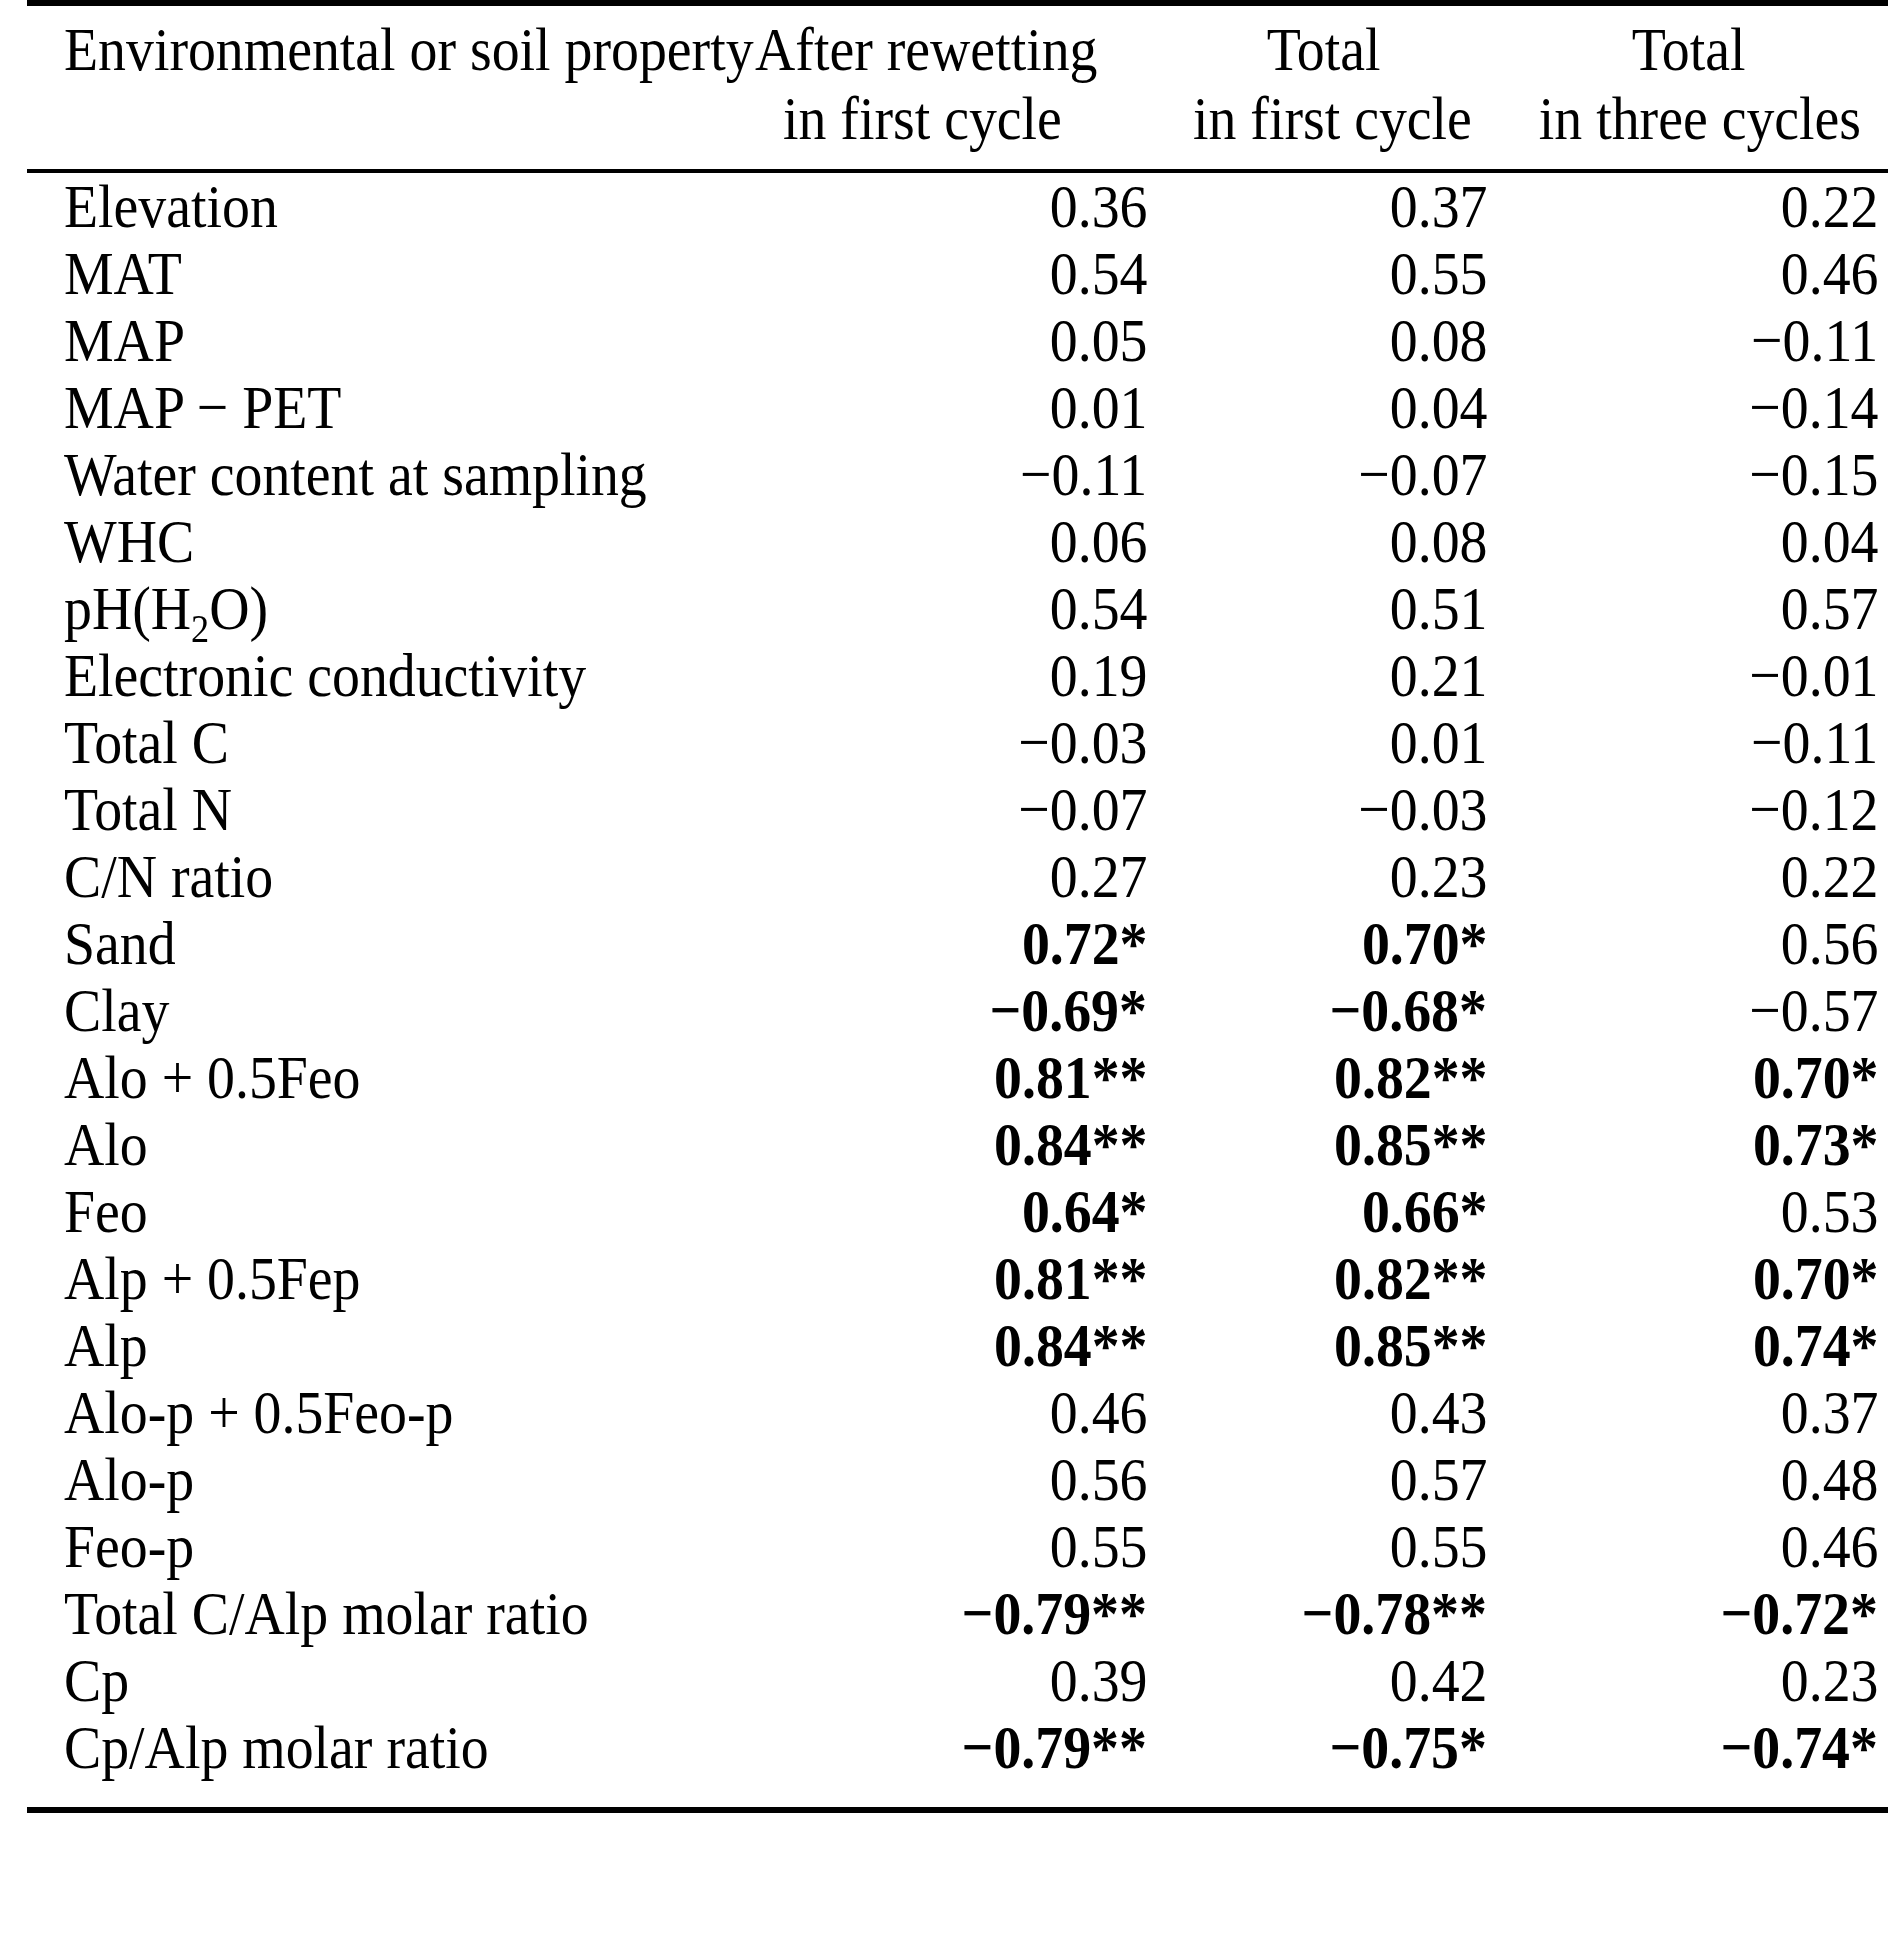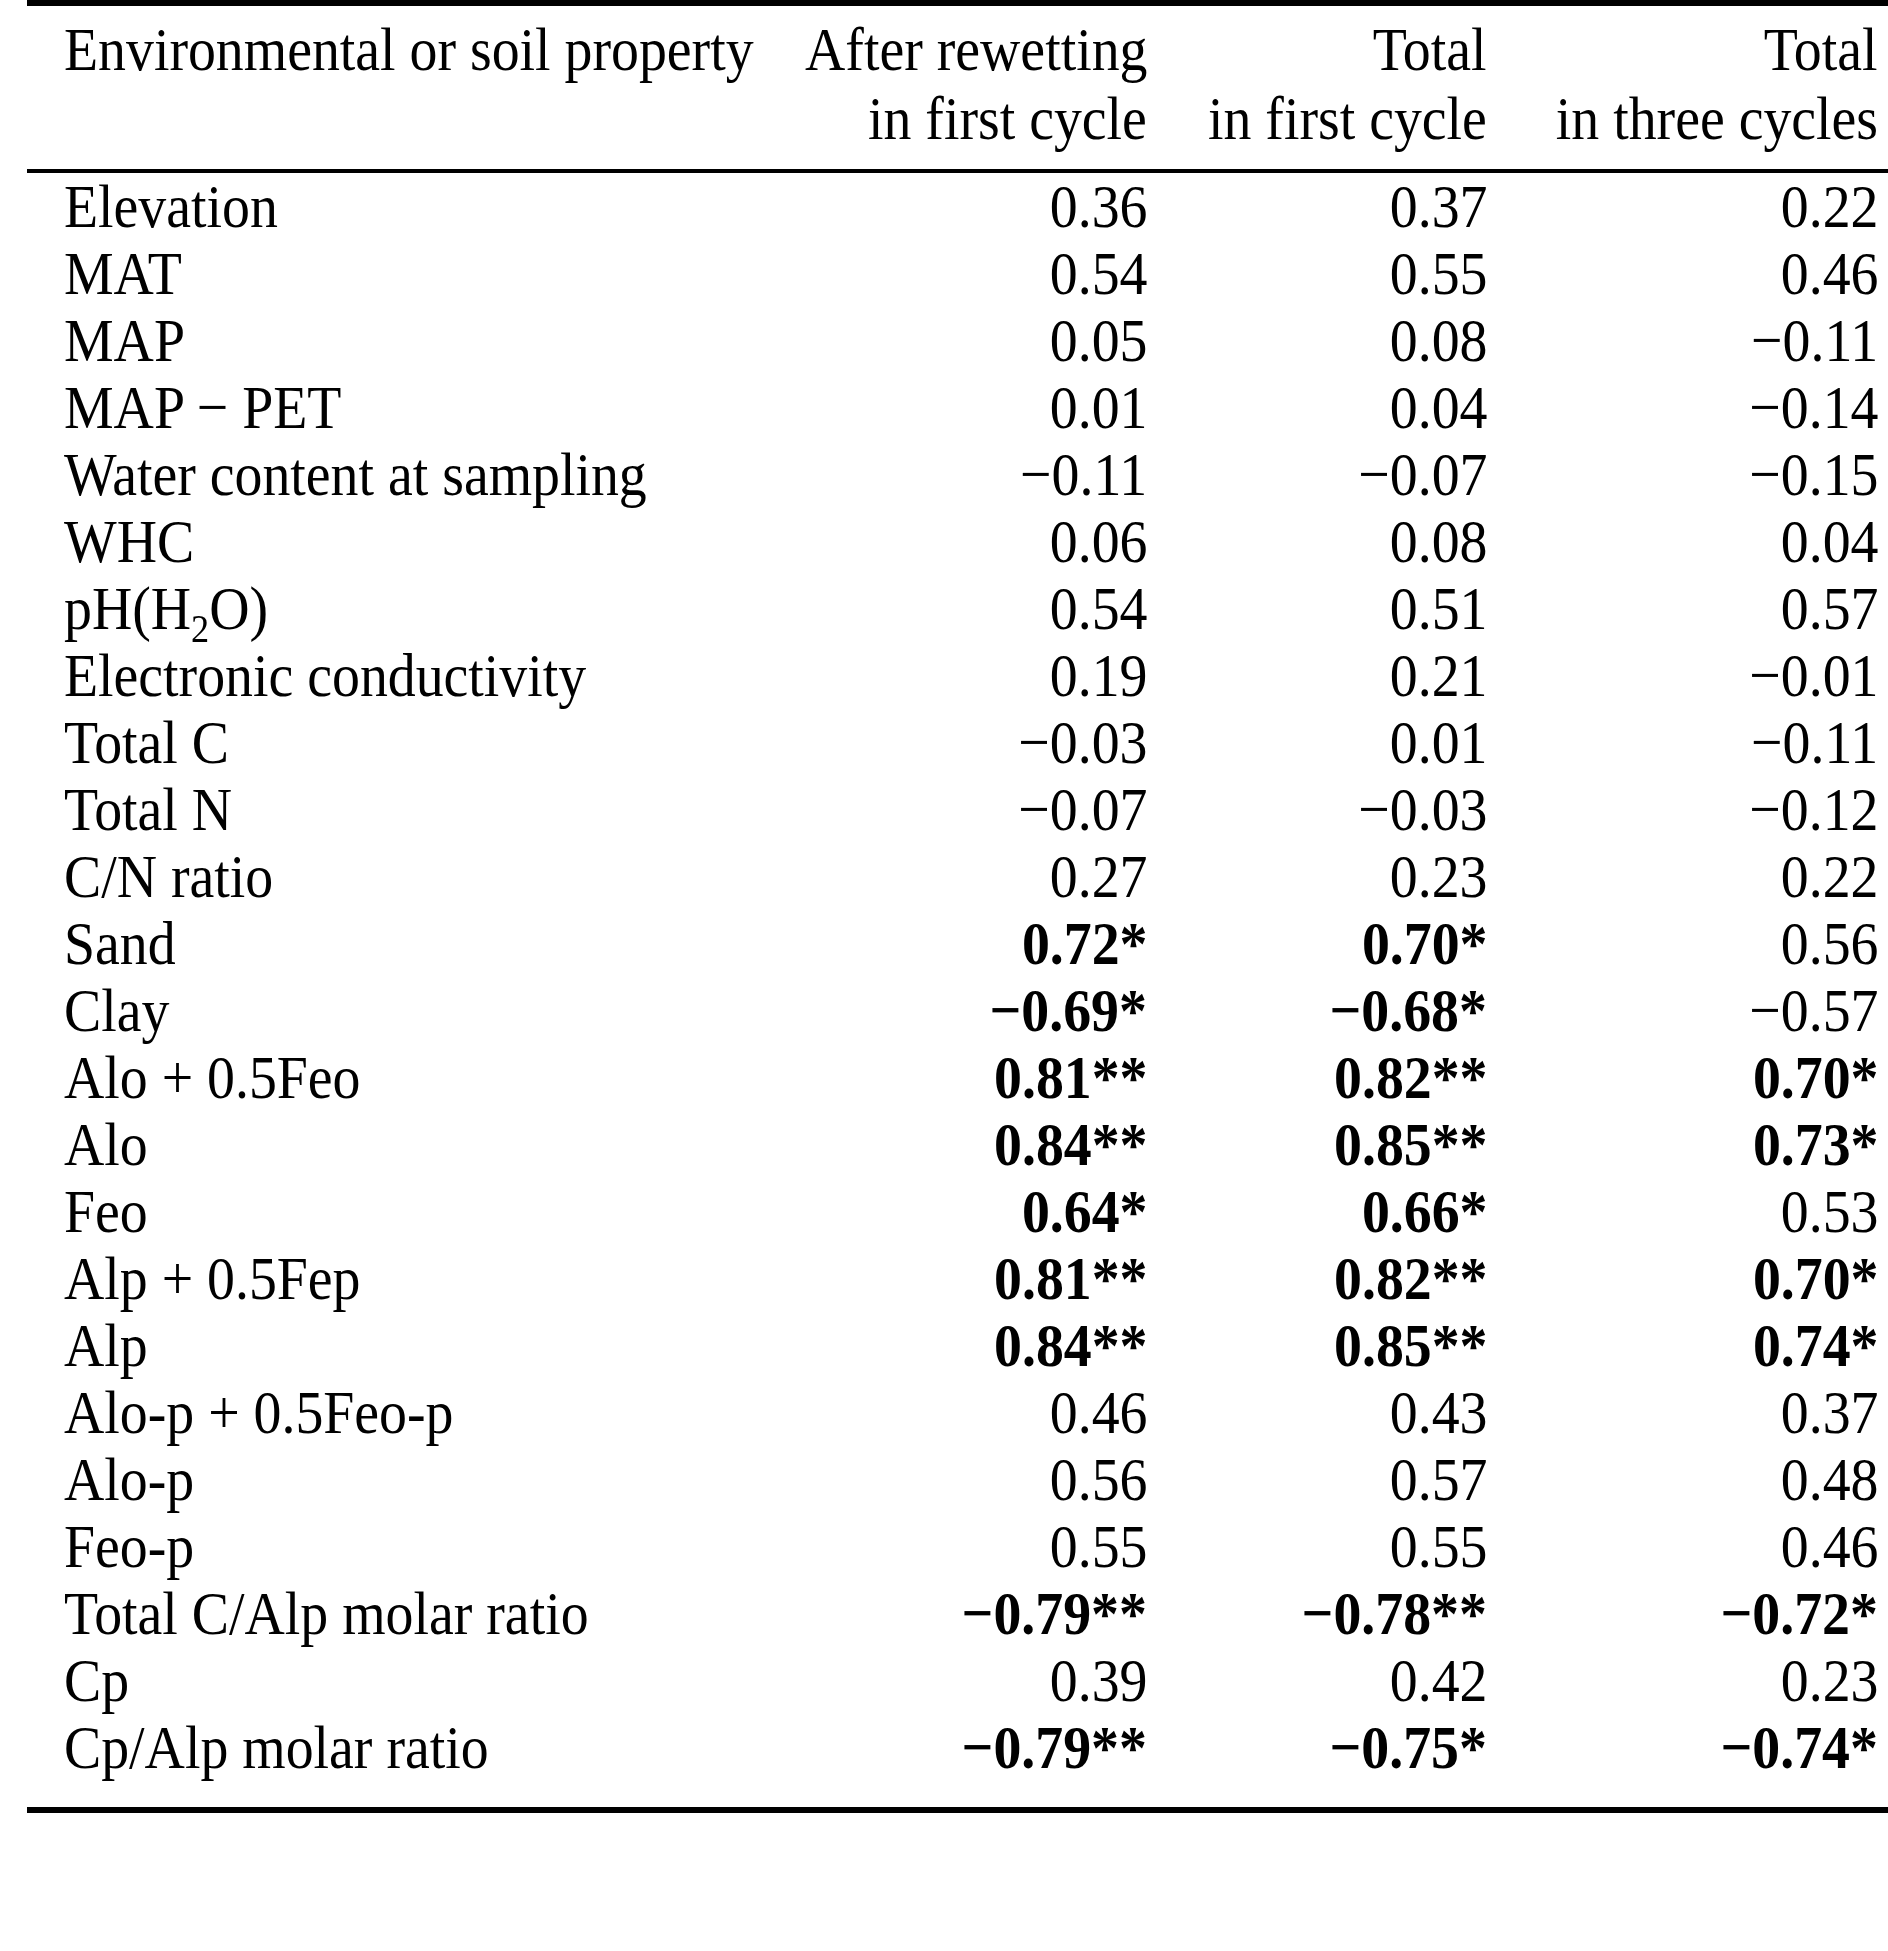--- a/index.html
+++ b/index.html
@@ -25,21 +25,21 @@
   col.c3 { width: 340px; }
   col.c4 { width: 429px; }
 
   thead th {
     font-weight: normal;
     vertical-align: top;
     padding: 9.1px 0 16.4px 0;
     border-bottom: 4.6px solid #000;
   }
   thead th.left  { text-align: left;  padding-left: 37px; }
-  thead th.right { text-align: right; }
+  thead th.right { text-align: center; }
   thead th.pad-r { padding-right: 38px; }
   .hline {
     display: block;
     font-size: 62px;
     line-height: 69px;
     white-space: nowrap;
   }
 
   tbody td {
     font-size: 62px;

